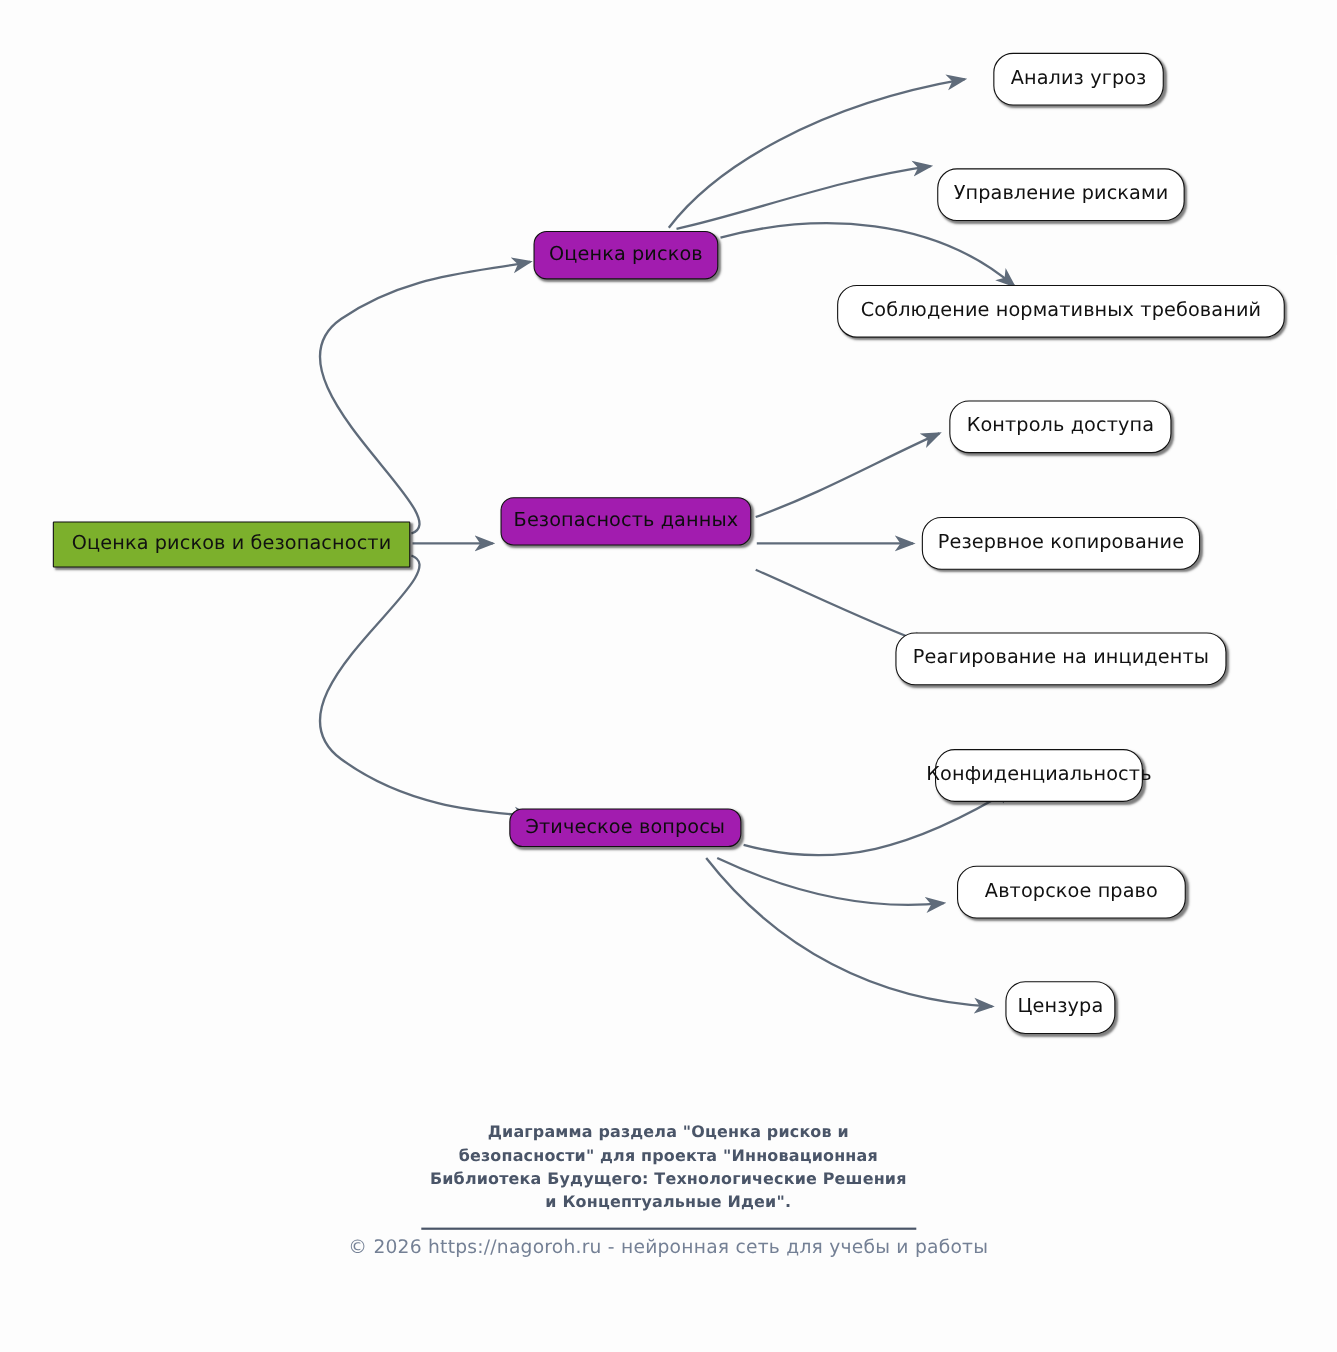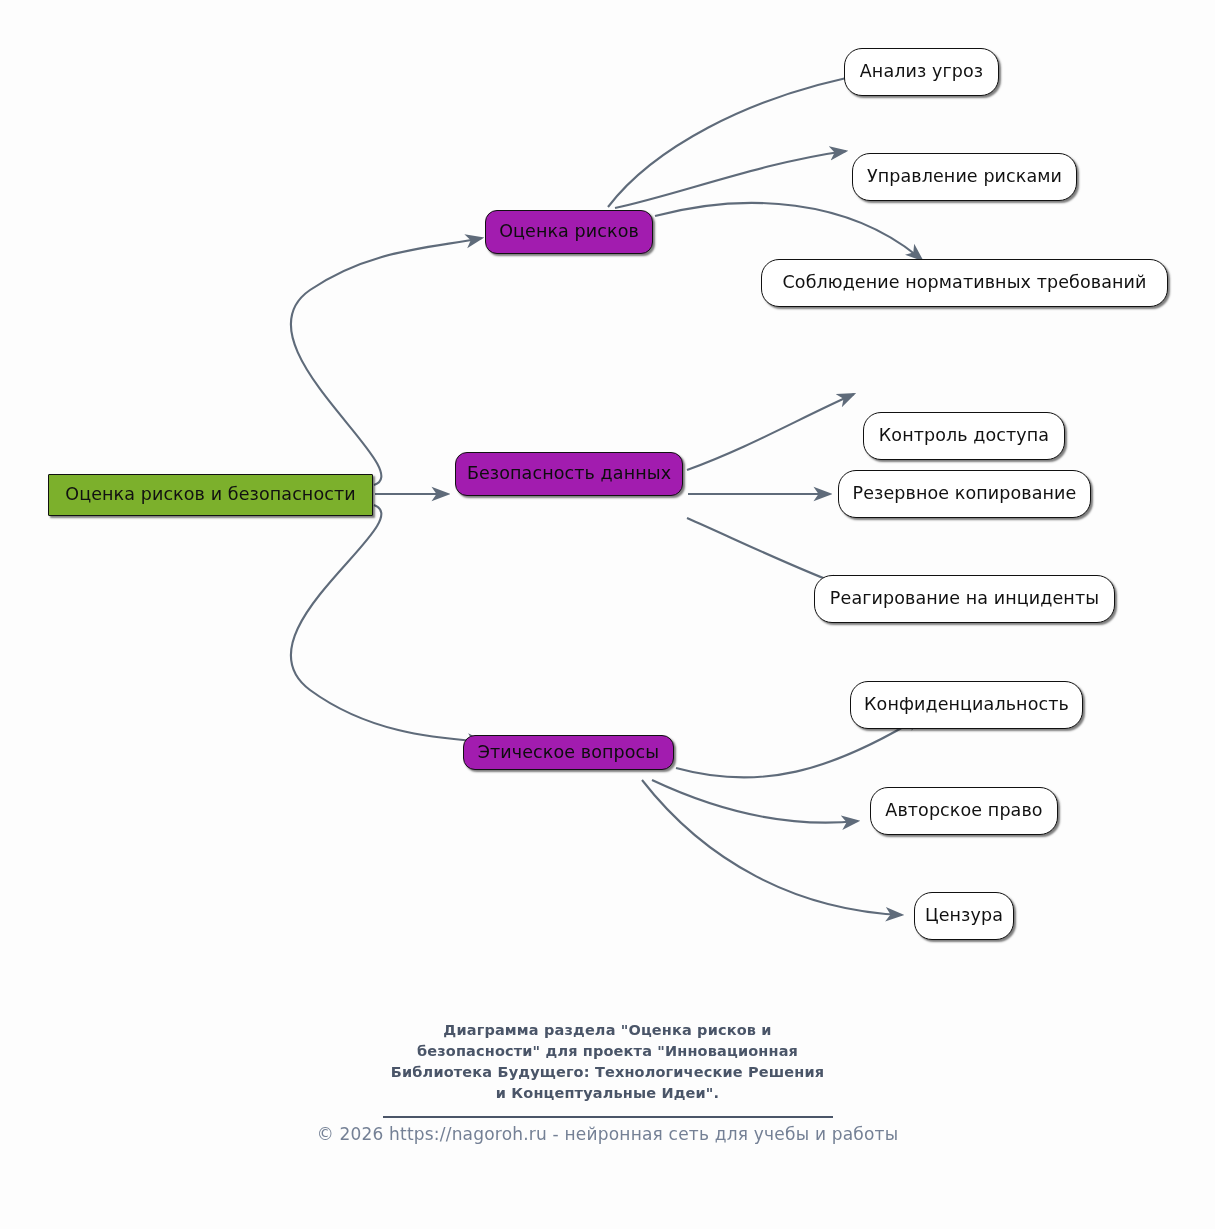--- a/index.html
+++ b/index.html
@@ -117,50 +117,50 @@
     </g>
   </svg>
 
   <div class="node root" style="left:48px; top:474px; width:325px; height:42px;">
     <span>Оценка рисков и безопасности</span>
   </div>
 
   <div class="node branch" style="left:485px; top:210px; width:168px; height:44px;">
     <span>Оценка рисков</span>
   </div>
-  <div class="node leaf" style="left:844px; top:48px; width:155px; height:48px;">
+  <div class="node leaf" style="left:903px; top:48px; width:155px; height:48px;">
     <span>Анализ угроз</span>
   </div>
   <div class="node leaf" style="left:761px; top:259px; width:407px; height:48px;">
     <span>Соблюдение нормативных требований</span>
   </div>
   <div class="node leaf" style="left:852px; top:153px; width:225px; height:48px;">
     <span>Управление рисками</span>
   </div>
 
   <div class="node branch" style="left:455px; top:452px; width:228px; height:44px;">
     <span>Безопасность данных</span>
   </div>
-  <div class="node leaf" style="left:863px; top:364px; width:202px; height:48px;margin-top:48px;">
+  <div class="node leaf" style="left:863px; top:364px; width:202px; height:48px;">
     <span>Контроль доступа</span>
   </div>
   <div class="node leaf" style="left:838px; top:470px; width:253px; height:48px;">
     <span>Резервное копирование</span>
   </div>
   <div class="node leaf" style="left:814px; top:575px; width:301px; height:48px;">
     <span>Реагирование на инциденты</span>
   </div>
 
   <div class="node branch" style="left:463px; top:735px; width:211px; height:35px;">
     <span>Этическое вопросы</span>
   </div>
-  <div class="node leaf" style="left:850px; top:681px; width:233px; height:48px;">
+  <div class="node leaf" style="left:850px; top:681px; width:189px; height:48px;">
     <span>Конфиденциальность</span>
   </div>
-  <div class="node leaf" style="left:870px; top:787px; width:188px; height:48px;">
+  <div class="node leaf" style="left:870px; top:787px; width:208px; height:48px;">
     <span>Авторское право</span>
   </div>
   <div class="node leaf" style="left:914px; top:892px; width:100px; height:48px;">
     <span>Цензура</span>
   </div>
 
   <div id="caption">
     <div class="title">
       <div>Диаграмма раздела "Оценка рисков и</div>
       <div>безопасности" для проекта "Инновационная</div>

